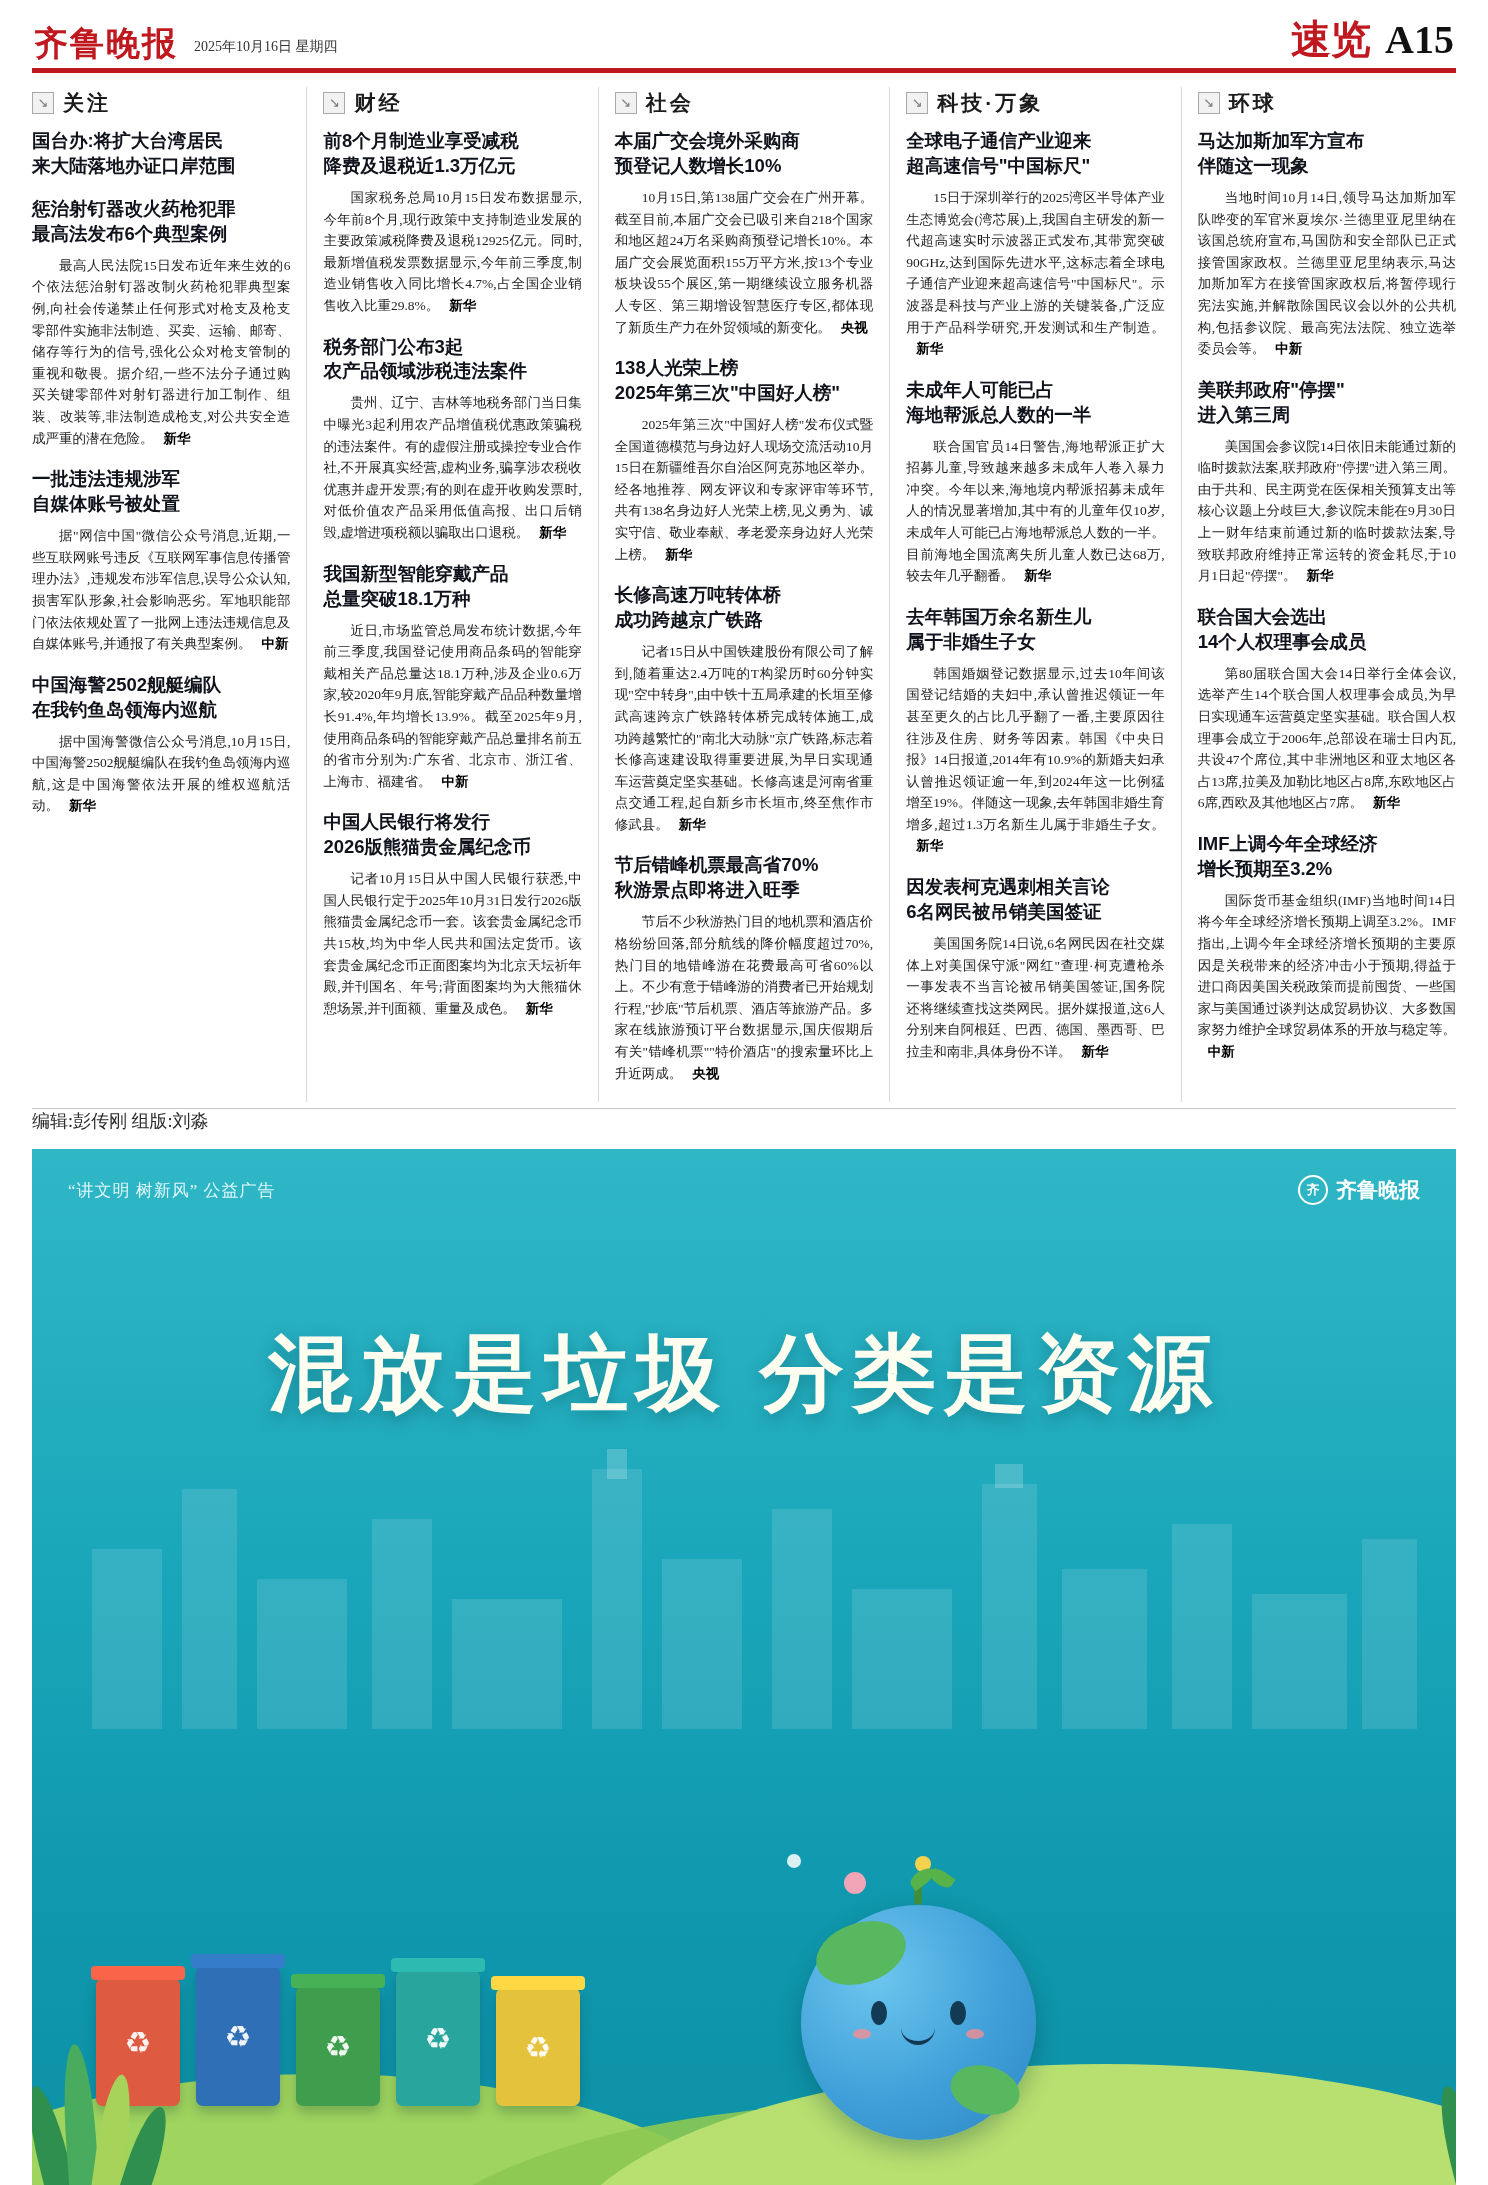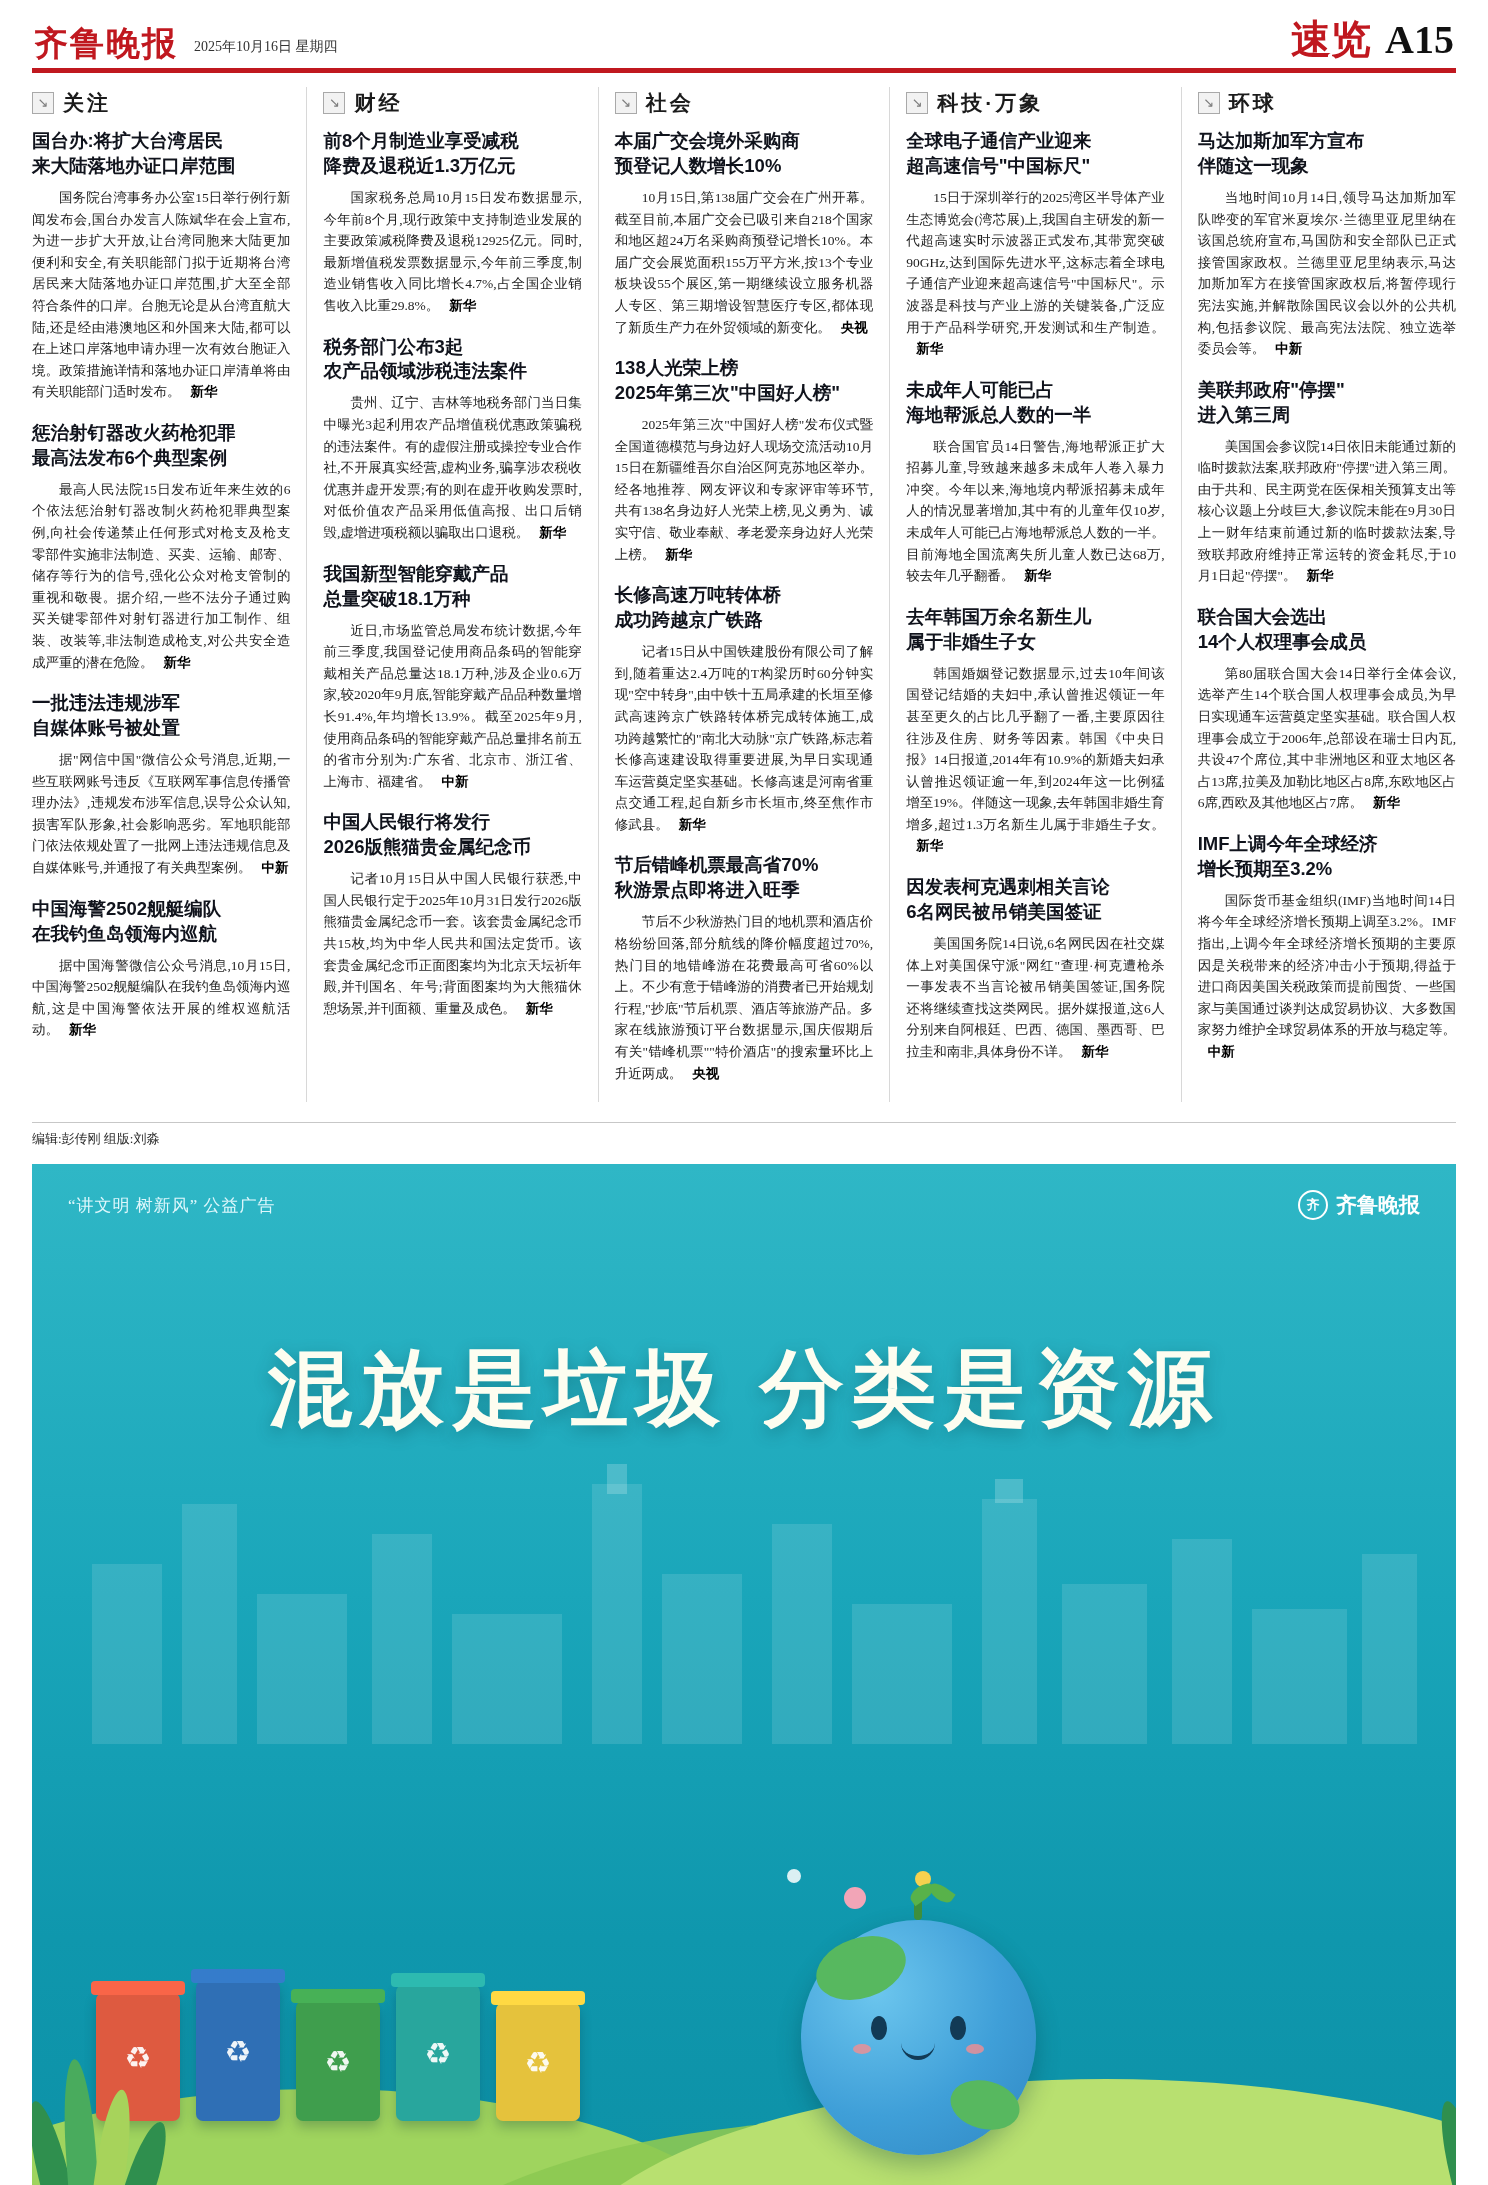--- a/index.html
+++ b/index.html
@@ -27,21 +27,21 @@
   .sec-icon{width:20px;height:20px;border:1px solid #a9a9a9;background:#f2f2f2;color:#7c7c7c;
             display:inline-flex;align-items:center;justify-content:center;font-size:13px;flex:0 0 auto;}
   .sec-name{font-family:"Liberation Sans",sans-serif;font-size:21px;font-weight:bold;color:#1b1b1b;letter-spacing:3px;}
 
   .article{margin-bottom:18px;}
   .headline{font-family:"Liberation Sans",sans-serif;font-size:18.5px;line-height:1.35;text-align:left;
             margin:12px 0 8px;white-space:pre-line;color:#10131c;font-weight:bold;}
   .body{font-size:13.5px;line-height:1.6;text-align:justify;margin:0;color:#1d1d1d;text-indent:2em;}
   .source{font-weight:bold;font-family:"Liberation Sans",sans-serif;margin-left:10px;white-space:nowrap;color:#000000;}
 
-  .editors{border-top:1px solid #c7c7c7;margin-top:20px;padding-top:7px;font-size:13px;color:#2b2b2b;}
+  .editors{border-top:1px solid #c7c7c7;margin-top:6px;font-size:18px;color:#2b2b2b;}
 
   
   .ad{position:relative;height:1075px;margin-top:16px;overflow:hidden;
       background:linear-gradient(180deg,#2fb7c6 0%,#1aa6ba 40%,#0f97ad 72%,#0d90a6 100%);}
   .ad-top{position:absolute;top:26px;left:36px;right:36px;display:flex;justify-content:space-between;
           align-items:center;color:#e8fbff;font-size:17px;z-index:5;}
   .ad-tagline{opacity:.95;letter-spacing:1px;}
   .ad-brand{display:flex;align-items:center;gap:8px;font-weight:bold;font-size:21px;color:#ffffff;
             font-family:"Liberation Sans",sans-serif;}
   .ad-brand-icon{width:26px;height:26px;border:2px solid #ffffff;border-radius:50%;
@@ -116,21 +116,20 @@
   <main class="columns">
 
     <section class="column">
       <div class="sec-head">
         <span class="sec-icon">↘</span>
         <span class="sec-name">关注</span>
       </div>
       <article class="article">
         <h3 class="headline">国台办:将扩大台湾居民
 来大陆落地办证口岸范围</h3>
-        <p class="body"><span>国务院台湾事务办公室15日举行例行新闻发布会,国台办发言人陈斌华在会上宣布,为进一步扩大开放,让台湾同胞来大陆更加便利和安全,有关职能部门拟于近期将台湾居民来大陆落地办证口岸范围,扩大至全部符合条件的口岸。台胞无论是从台湾直航大陆,还是经由港澳地区和外国来大陆,都可以在上述口岸落地申请办理一次有效台胞证入境。政策措施详情和落地办证口岸清单将由有关职能部门适时发布。</span><span class="source">新华</span></p>
       </article>
       <article class="article">
         <h3 class="headline">惩治射钉器改火药枪犯罪
 最高法发布6个典型案例</h3>
         <p class="body"><span>最高人民法院15日发布近年来生效的6个依法惩治射钉器改制火药枪犯罪典型案例,向社会传递禁止任何形式对枪支及枪支零部件实施非法制造、买卖、运输、邮寄、储存等行为的信号,强化公众对枪支管制的重视和敬畏。据介绍,一些不法分子通过购买关键零部件对射钉器进行加工制作、组装、改装等,非法制造成枪支,对公共安全造成严重的潜在危险。</span><span class="source">新华</span></p>
       </article>
       <article class="article">
         <h3 class="headline">一批违法违规涉军
 自媒体账号被处置</h3>
         <p class="body"><span>据"网信中国"微信公众号消息,近期,一些互联网账号违反《互联网军事信息传播管理办法》,违规发布涉军信息,误导公众认知,损害军队形象,社会影响恶劣。军地职能部门依法依规处置了一批网上违法违规信息及自媒体账号,并通报了有关典型案例。</span><span class="source">中新</span></p>

